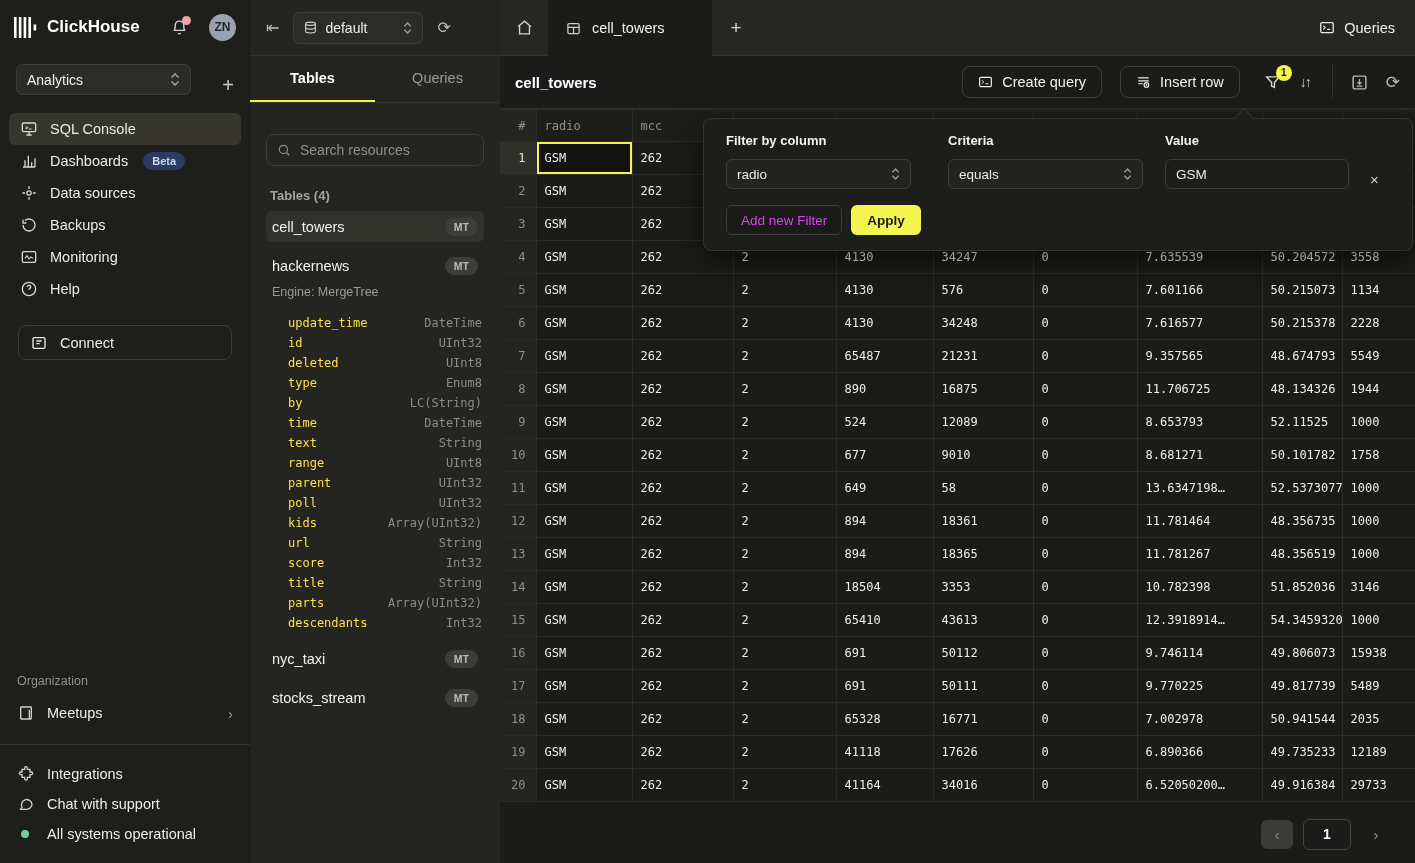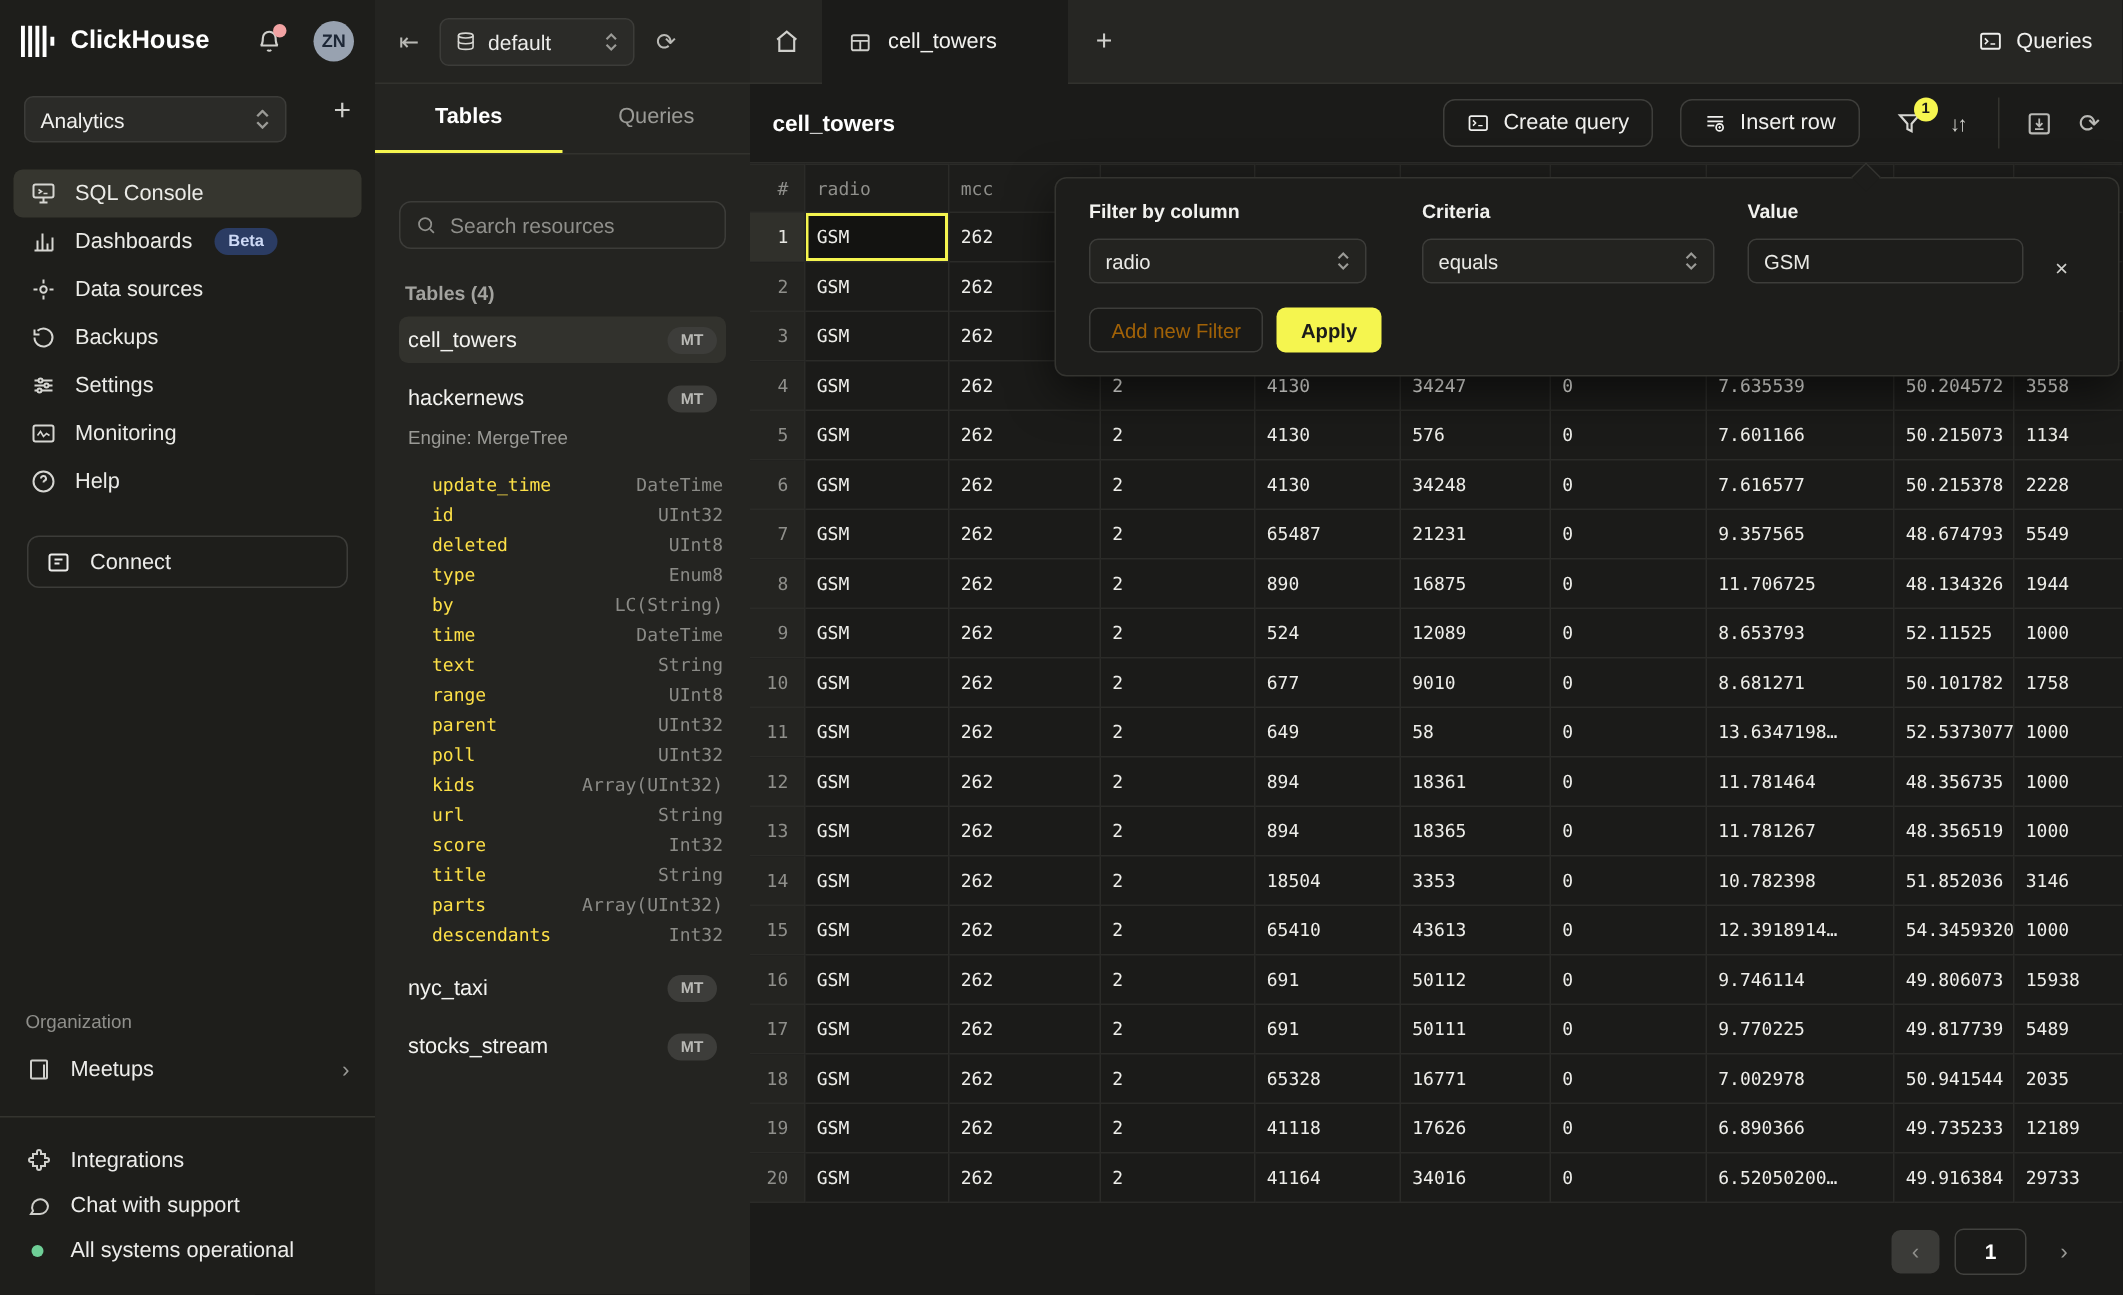--- a/index.html
+++ b/index.html
@@ -9,21 +9,21 @@
   .mono{font-family:"DejaVu Sans Mono",monospace}
 
   
   .sidebar{position:absolute;left:0;top:0;bottom:0;width:250px;background:#1e1e1b;display:flex;flex-direction:column}
   .brand-row{display:flex;align-items:center;height:54px;padding:16px 14px;gap:9px}
   .brand-name{font-size:17px;font-weight:700;color:#fff}
   .bell-wrap{margin-left:auto;position:relative;color:#cfcfcb;cursor:pointer}
   .dot-red{position:absolute;top:-3px;right:-3px;width:9px;height:9px;border-radius:50%;background:var(--notif-red)}
   .avatar{width:27px;height:27px;margin-left:12px;border-radius:50%;background:#98a2b0;color:#1d2736;
           font-size:12px;font-weight:700;display:flex;align-items:center;justify-content:center}
-  .workspace-row{display:flex;align-items:flex-start;gap:31px;padding:10px 16px 4px}
+  .workspace-row{display:flex;align-items:flex-end;gap:31px;padding:10px 16px 4px}
   .ws-select{flex:1;height:31px;background:#2b2b28;border:1px solid #3c3c39;border-radius:6px;
              display:flex;align-items:center;padding:0 10px;font-size:14px;color:#f0f0ee;cursor:pointer}
   .ws-select .chev{margin-left:auto;color:#9a9a96}
   .plus-btn{color:#cfcfcb;font-size:20px;line-height:1;cursor:pointer}
   .nav{padding:14px 9px 0;display:flex;flex-direction:column}
   .nav-item{display:flex;align-items:center;gap:13px;height:32px;padding:0 11px;border-radius:6px;
             font-size:14.5px;color:#ebebe7;cursor:pointer}
   .nav-item.active{background:#36362f}
   .nav-item .ic{width:17px;color:#d6d6d2;display:flex;justify-content:center}
   .badge-beta{background:var(--beta-bg);color:var(--beta-text);font-size:11px;font-weight:700;
@@ -123,21 +123,21 @@
                   border-left:1px solid #343430;border-top:1px solid #343430;transform:rotate(45deg)}
   .fp-group{position:absolute;top:14px}
   .fp-label{font-size:13px;font-weight:700;color:#f2f2ef;margin-bottom:11px}
   .fp-select{height:30px;background:#232320;border:1px solid #3d3d3a;border-radius:6px;display:flex;
              align-items:center;padding:0 10px;font-size:13.5px;color:#eaeae6;cursor:pointer}
   .fp-select .chev{margin-left:auto;color:#9a9a96}
   .fp-input{height:30px;background:#1d1d1b;border:1px solid #3d3d3a;border-radius:6px;padding:0 10px;
             font-size:13.5px;color:#eaeae6;font-family:"Liberation Sans",sans-serif;outline:none}
   .fp-close{position:absolute;left:666px;top:52px;color:#cfcfcb;font-size:15px;background:none;border:none;cursor:pointer}
   .fp-buttons{position:absolute;left:22px;top:86px;display:flex;gap:9px}
-  .btn-dark{height:30px;background:#1a1a18;border:1px solid #3d3d3a;border-radius:6px;color:#a16207;
+  .btn-dark{height:30px;background:#1a1a18;border:1px solid #3d3d3a;border-radius:6px;color:#d946ef;
             font-size:13.5px;padding:0 14px;cursor:pointer;font-family:"Liberation Sans",sans-serif}
   .btn-accent{height:30px;background:var(--accent);border:none;border-radius:6px;color:#1b1b19;font-weight:700;
               font-size:13.5px;padding:0 16px;cursor:pointer;font-family:"Liberation Sans",sans-serif}
 </style>
 </head>
 <body style="--accent: #F5F54F; --beta-bg: #2B3C63; --beta-text: #CDD9F5; --status-green: #6FCF97; --notif-red: #F2A3A3;">
 
 <div class="sidebar">
   <div class="brand-row">
     <span>
@@ -204,31 +204,20 @@
       <span>Data sources</span>
     </div>
     <div class="nav-item">
       <span class="ic">
         <svg width="16" height="16" viewBox="0 0 24 24" fill="none" stroke="currentColor" stroke-width="2">
           <path d="M3 12a9 9 0 1 0 3-6.7"></path>
             <path d="M3 4v5h5"></path>
           </svg>
       </span>
       <span>Backups</span>
-    </div>
-    <div class="nav-item">
-      <span class="ic">
-        <svg width="16" height="16" viewBox="0 0 24 24" fill="none" stroke="currentColor" stroke-width="2">
-          <path d="M3 7h18M3 12h18M3 17h18"></path>
-            <circle cx="9" cy="7" r="2" fill="#1e1e1b"></circle>
-            <circle cx="15" cy="12" r="2" fill="#1e1e1b"></circle>
-            <circle cx="8" cy="17" r="2" fill="#1e1e1b"></circle>
-          </svg>
-      </span>
-      <span>Settings</span>
     </div>
     <div class="nav-item">
       <span class="ic">
         <svg width="16" height="16" viewBox="0 0 24 24" fill="none" stroke="currentColor" stroke-width="2">
           <rect x="2" y="4" width="20" height="16" rx="2"></rect>
             <path d="M6 14l3-4 3 5 3-3 3 2" stroke-width="1.6"></path>
           </svg>
       </span>
       <span>Monitoring</span>
     </div>

